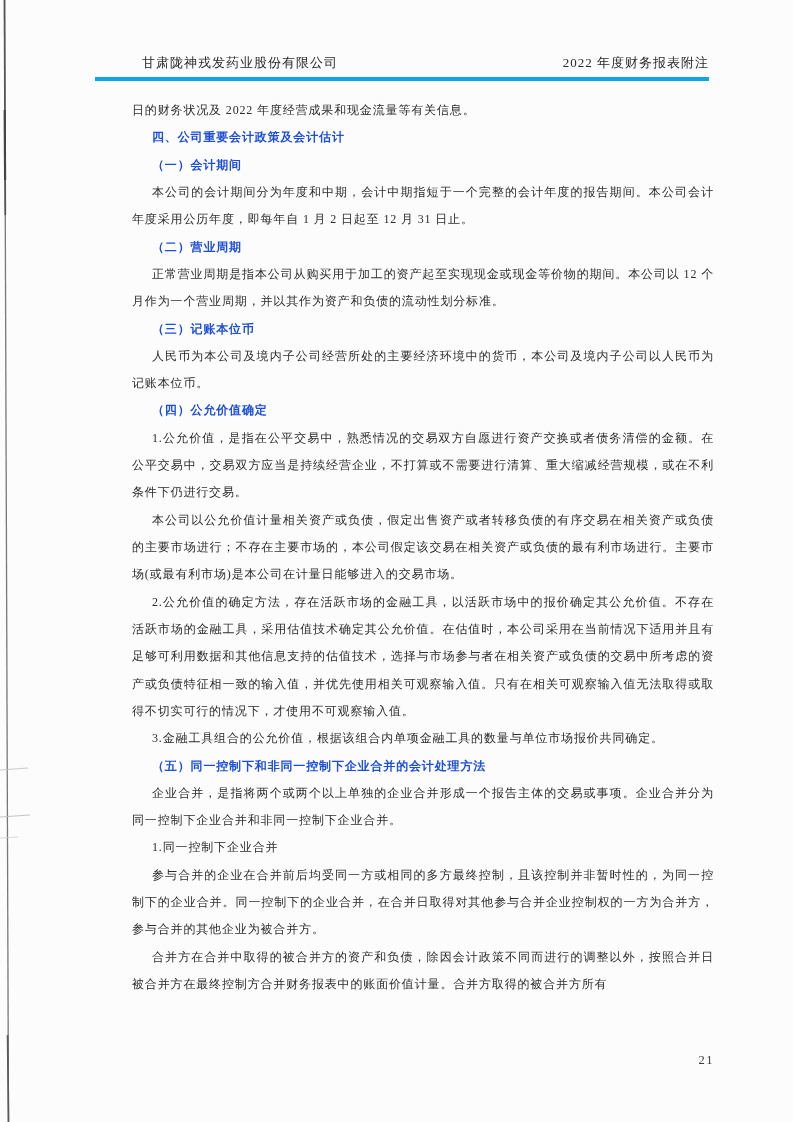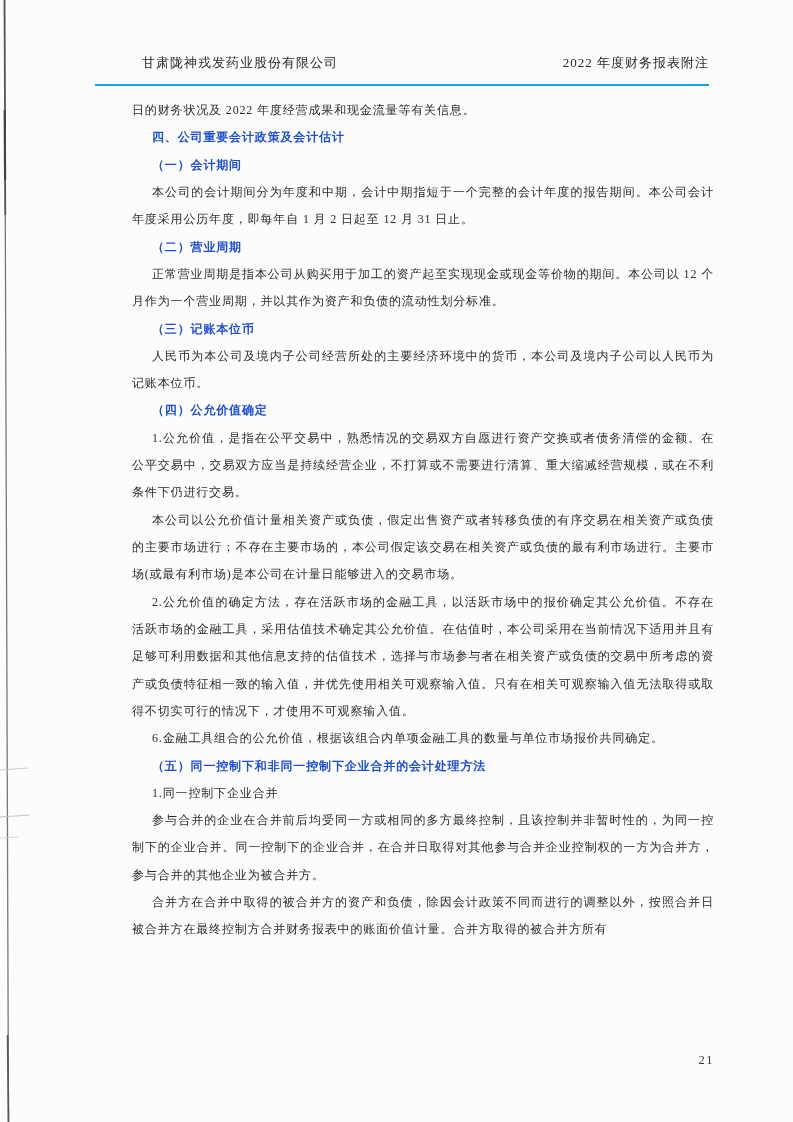--- a/index.html
+++ b/index.html
@@ -17,22 +17,22 @@
     left: 0; top: 0;
     pointer-events: none;
   }
   .header {
     position: absolute;
     left: 95px;
     top: 54px;
     width: 614px;
     display: flex;
     justify-content: space-between;
-    padding-bottom: 12px;
-    border-bottom: 2px solid #0ea5e9;
+    padding-bottom: 5px;
+    border-bottom: 4px solid #0ea5e9;
     font-size: 13px;
     letter-spacing: 1px;
     color: #2a2a2a;
     white-space: nowrap;
   }
   .header .company { margin-left: 47px; }
   .content {
     position: absolute;
     left: 132px;
     top: 97px;
@@ -84,22 +84,23 @@
     <p class="heading">（一）会计期间</p>
     <p class="para">本公司的会计期间分为年度和中期，会计中期指短于一个完整的会计年度的报告期间。本公司会计年度采用公历年度，即每年自 1 月 2 日起至 12 月 31 日止。</p>
     <p class="heading">（二）营业周期</p>
     <p class="para">正常营业周期是指本公司从购买用于加工的资产起至实现现金或现金等价物的期间。本公司以 12 个月作为一个营业周期，并以其作为资产和负债的流动性划分标准。</p>
     <p class="heading">（三）记账本位币</p>
     <p class="para">人民币为本公司及境内子公司经营所处的主要经济环境中的货币，本公司及境内子公司以人民币为记账本位币。</p>
     <p class="heading">（四）公允价值确定</p>
     <p class="para">1.公允价值，是指在公平交易中，熟悉情况的交易双方自愿进行资产交换或者债务清偿的金额。在公平交易中，交易双方应当是持续经营企业，不打算或不需要进行清算、重大缩减经营规模，或在不利条件下仍进行交易。</p>
     <p class="para">本公司以公允价值计量相关资产或负债，假定出售资产或者转移负债的有序交易在相关资产或负债的主要市场进行；不存在主要市场的，本公司假定该交易在相关资产或负债的最有利市场进行。主要市场(或最有利市场)是本公司在计量日能够进入的交易市场。</p>
     <p class="para">2.公允价值的确定方法，存在活跃市场的金融工具，以活跃市场中的报价确定其公允价值。不存在活跃市场的金融工具，采用估值技术确定其公允价值。在估值时，本公司采用在当前情况下适用并且有足够可利用数据和其他信息支持的估值技术，选择与市场参与者在相关资产或负债的交易中所考虑的资产或负债特征相一致的输入值，并优先使用相关可观察输入值。只有在相关可观察输入值无法取得或取得不切实可行的情况下，才使用不可观察输入值。</p>
-    <p class="para">6.金融工具组合的公允价值，根据该组合内单项金融工具的数量与单位市场报价共同确定。</p>
+    <p class="para">3.金融工具组合的公允价值，根据该组合内单项金融工具的数量与单位市场报价共同确定。</p>
     <p class="heading">（五）同一控制下和非同一控制下企业合并的会计处理方法</p>
+    <p class="para">企业合并，是指将两个或两个以上单独的企业合并形成一个报告主体的交易或事项。企业合并分为同一控制下企业合并和非同一控制下企业合并。</p>
     <p class="para">1.同一控制下企业合并</p>
     <p class="para">参与合并的企业在合并前后均受同一方或相同的多方最终控制，且该控制并非暂时性的，为同一控制下的企业合并。同一控制下的企业合并，在合并日取得对其他参与合并企业控制权的一方为合并方，参与合并的其他企业为被合并方。</p>
     <p class="para">合并方在合并中取得的被合并方的资产和负债，除因会计政策不同而进行的调整以外，按照合并日被合并方在最终控制方合并财务报表中的账面价值计量。合并方取得的被合并方所有</p>
   </div>
 
   <div class="page-number">21</div>
 
 </div>
 
 </body></html>

